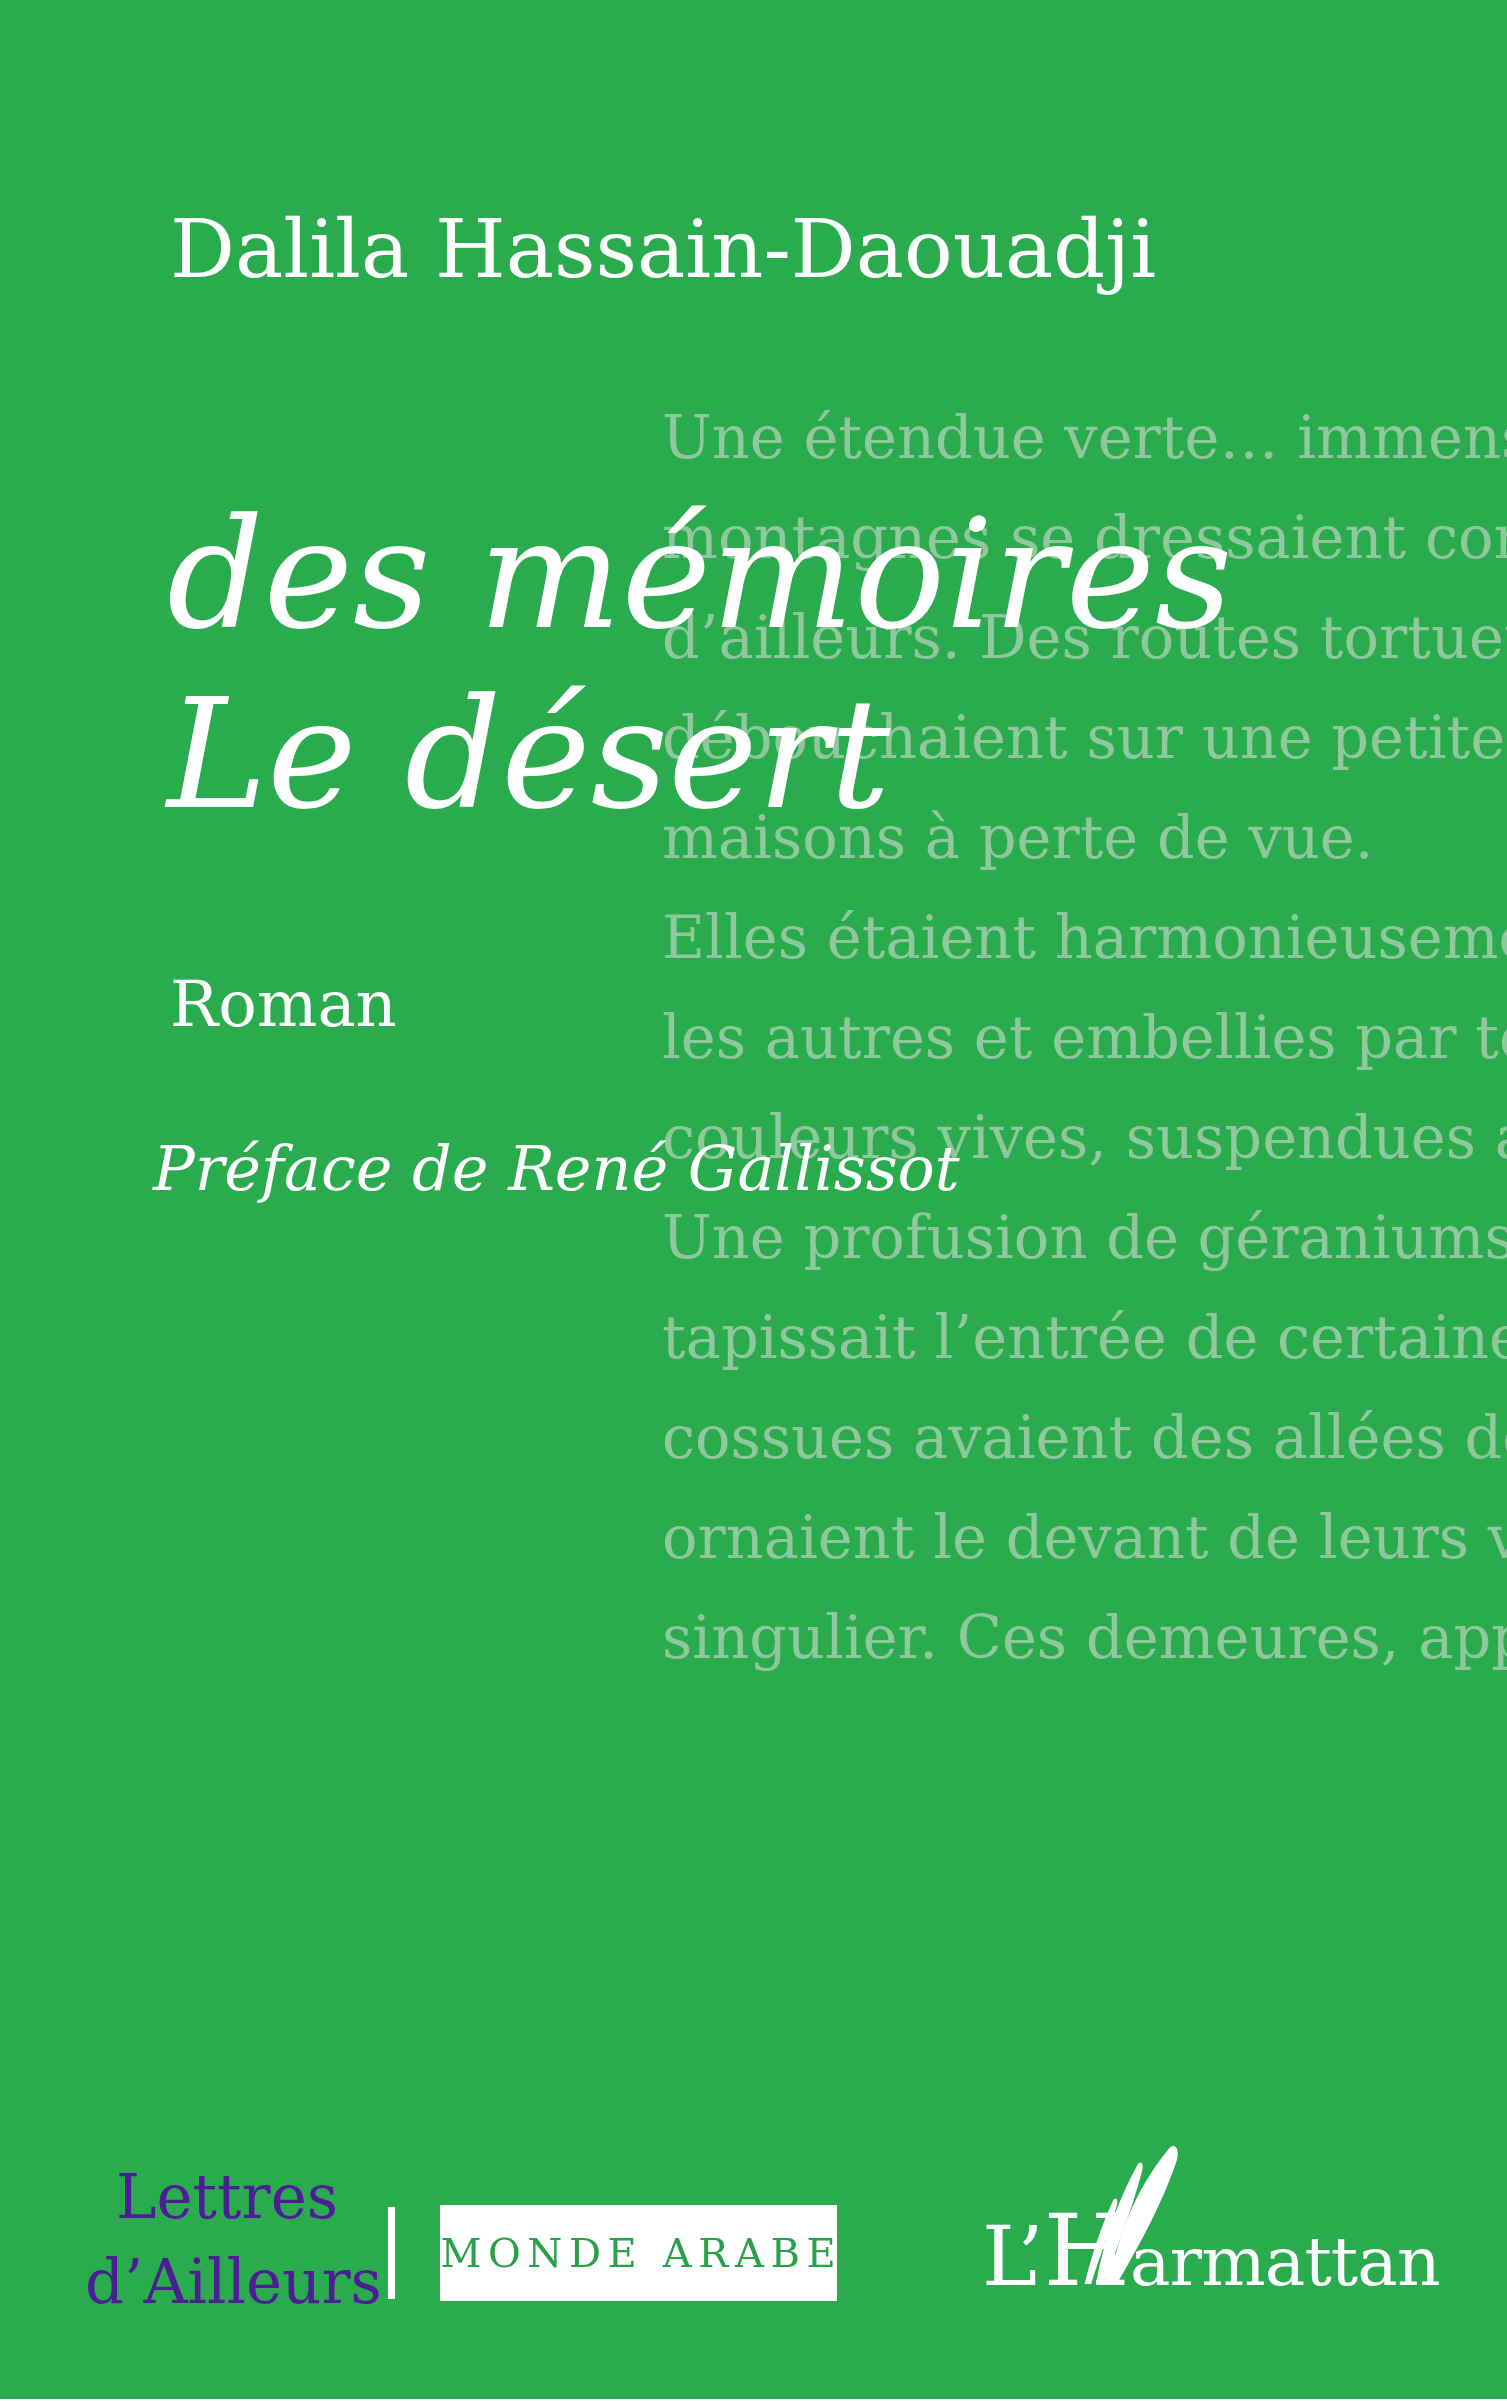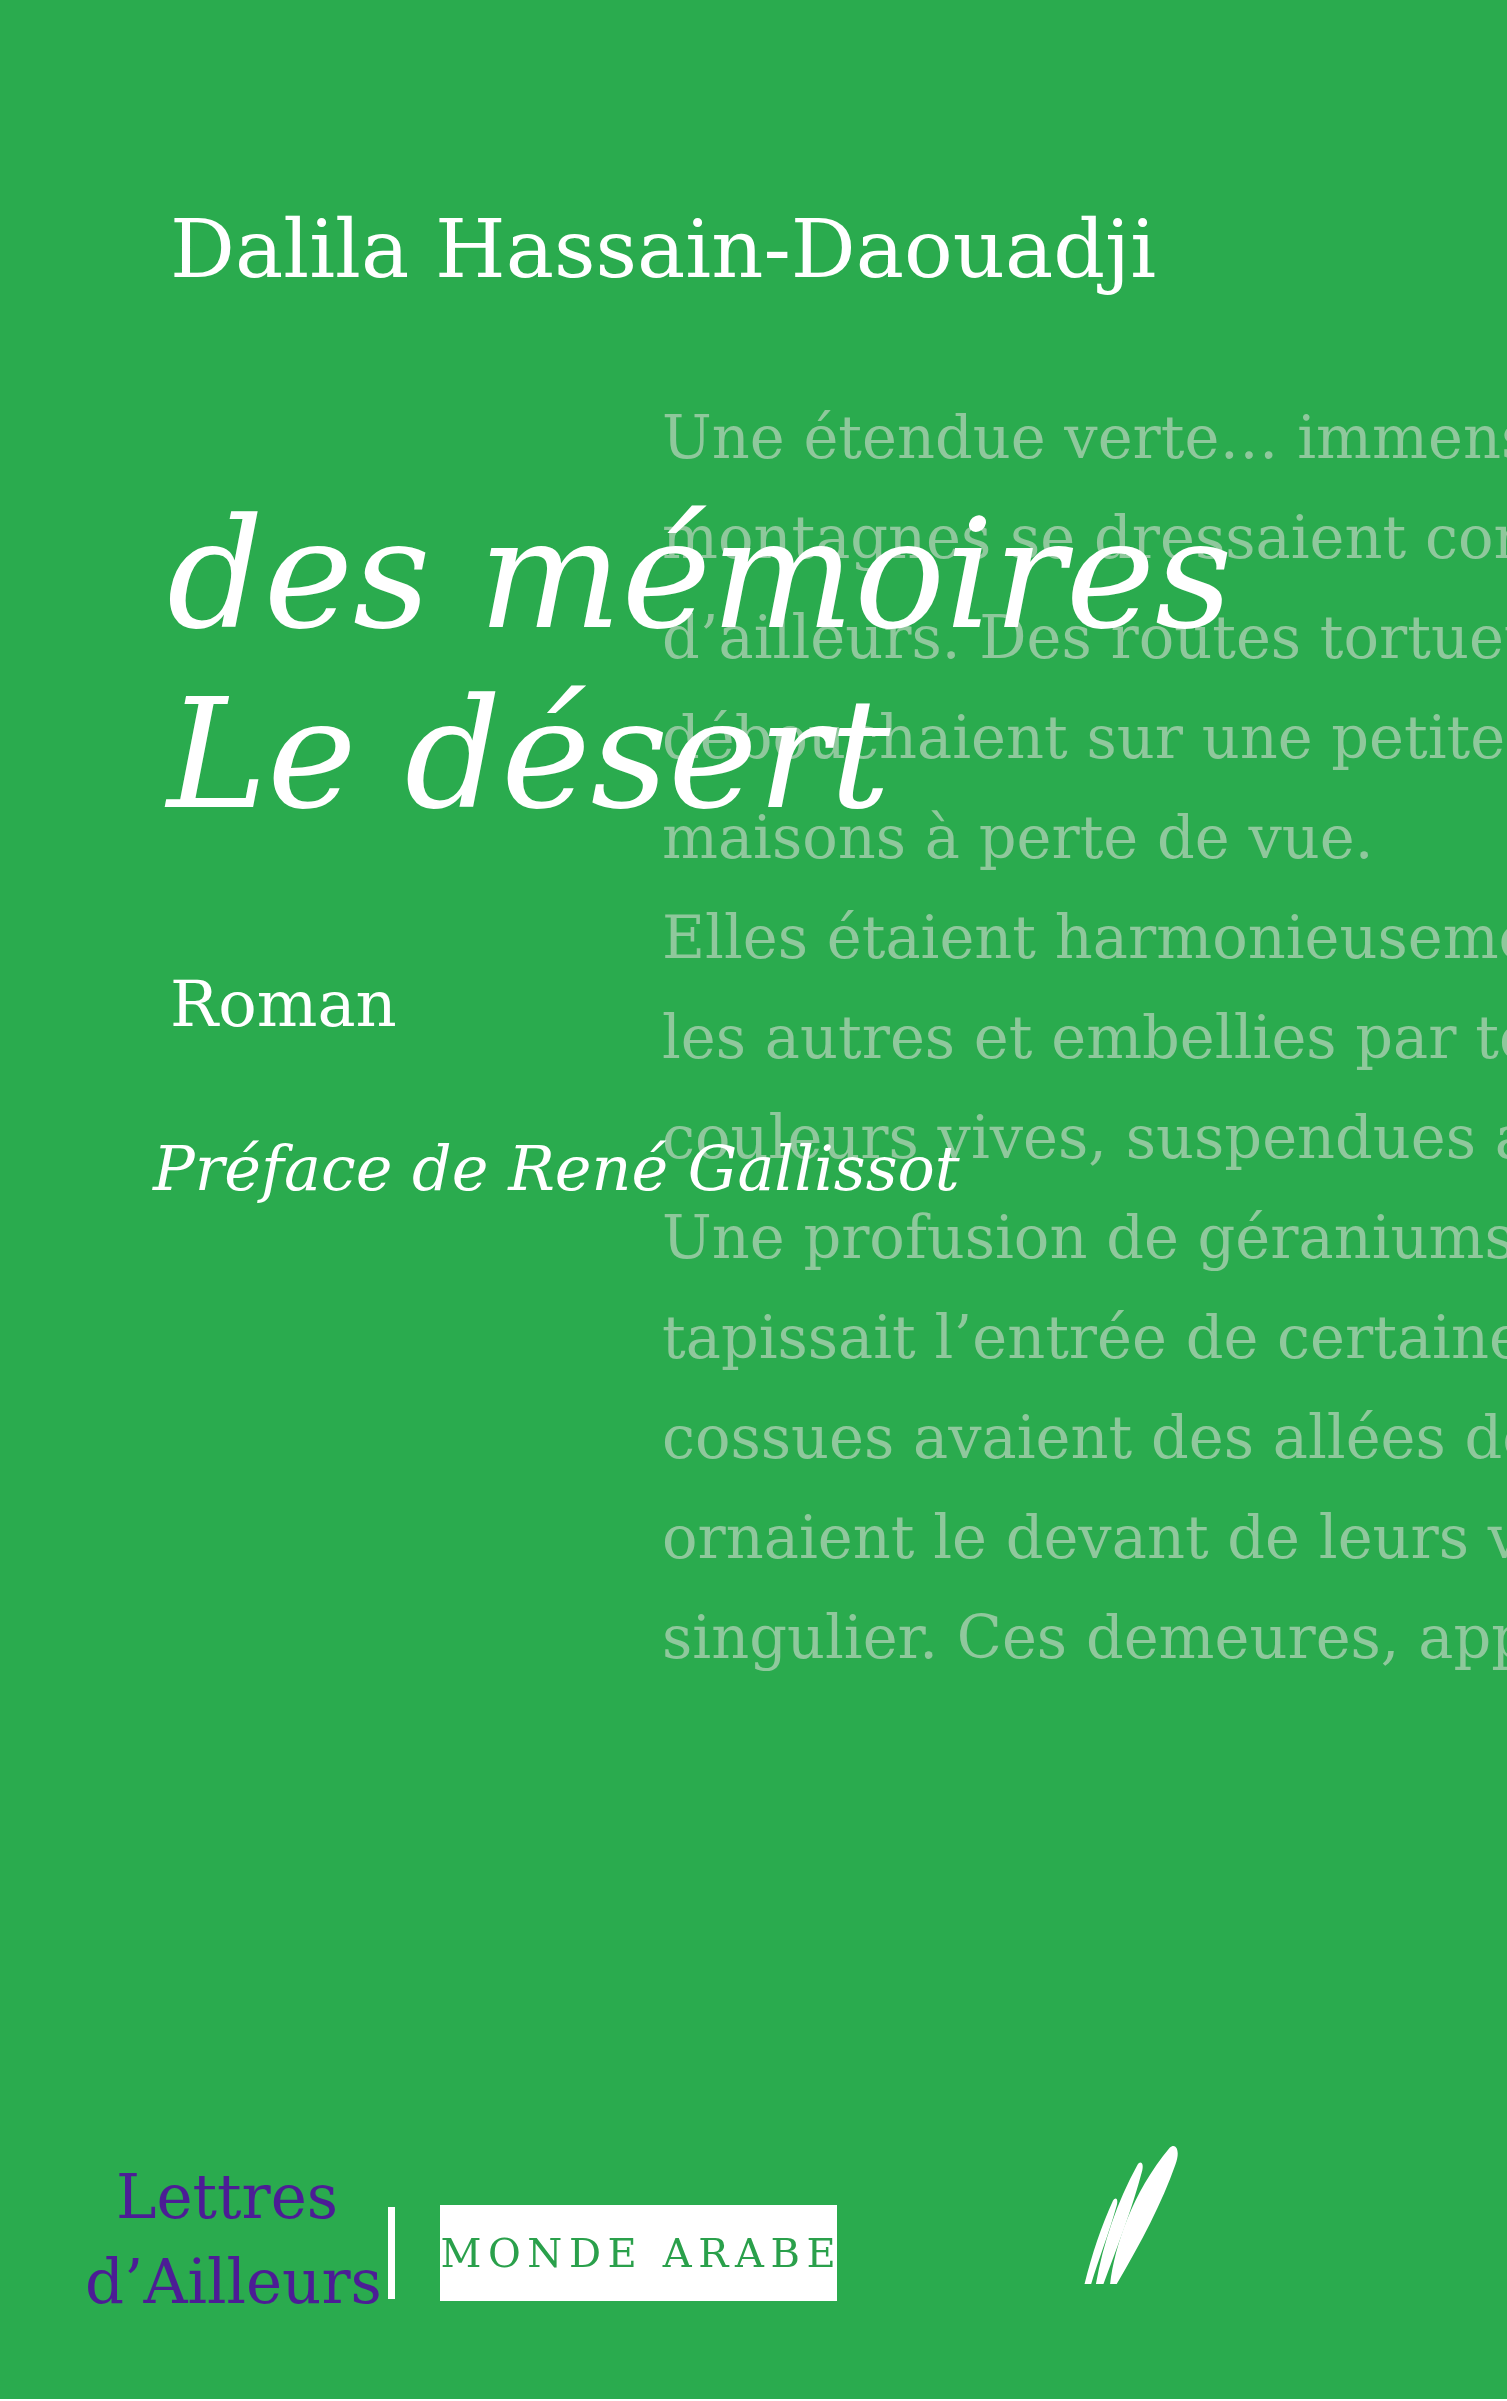--- a/index.html
+++ b/index.html
@@ -163,20 +163,23 @@
     <div>Lettres</div>
     <div>d’Ailleurs</div>
   </div>
 
   <div class="footer-sep"></div>
 
   <div class="series-box">
     <span class="series-label">MONDE ARABE</span>
   </div>
 
+  <div class="publisher">
+    <span class="lp">L’</span><span class="hp">H</span><span class="rp">armattan</span>
+  </div>
 
   <svg class="feather" viewBox="0 0 132 148" xmlns="http://www.w3.org/2000/svg">
     <path d="M55 148 C 60 108, 78 52, 118 4 C 124 -2, 130 6, 124 22 C 110 62, 88 104, 62 148 Z" fill="#ffffff"></path>
     <path d="M40 148 C 48 104, 62 62, 84 22 C 87 17, 91 20, 89 28 C 78 70, 62 110, 48 148 Z" fill="#ffffff"></path>
     <path d="M28 148 C 36 116, 46 86, 58 60 C 61 55, 64 58, 62 65 C 54 94, 42 124, 35 148 Z" fill="#ffffff"></path>
   </svg>
 
 </div>
 
 

